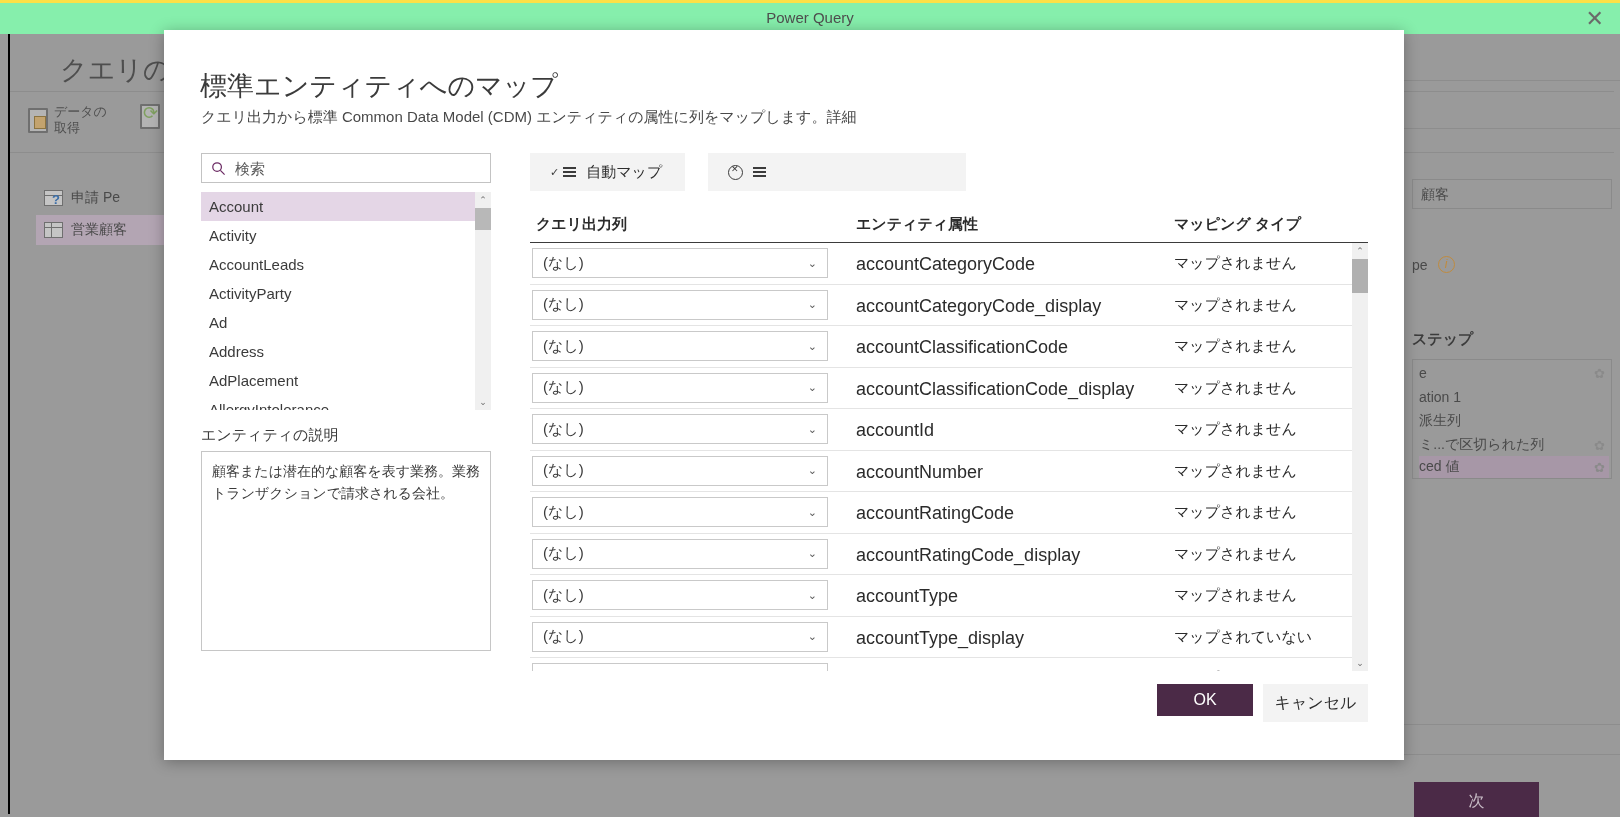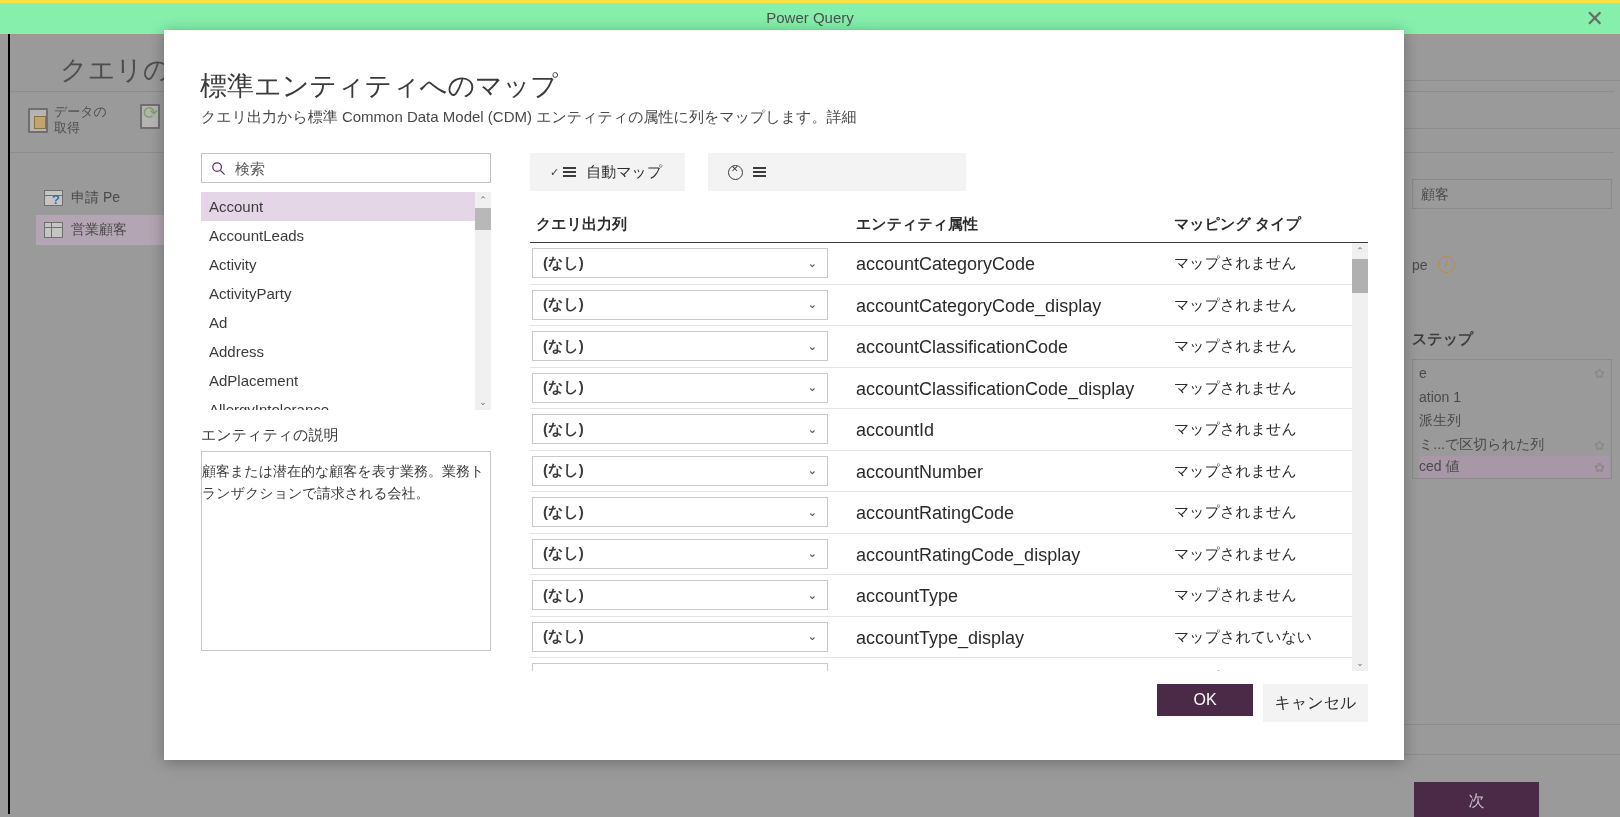--- a/index.html
+++ b/index.html
@@ -190,21 +190,21 @@
   #entity-sb-thumb {
     position: absolute; left: 0; top: 16px; width: 16px; height: 22px;
     background: #b8b8b8;
   }
   #desc-label {
     margin-top: 16px; font-size: 15px; color: #3b3b3b;
   }
   #desc-box {
     margin-top: 6px; width: 290px; height: 200px;
     border: 1px solid #c6c6c6; background: #fff;
-    padding: 9px 0; font-size: 14px; color: #3b3b3b; line-height: 1.55;
+    padding: 9px 10px; font-size: 14px; color: #3b3b3b; line-height: 1.55;
   }
 
   
   #right-col { position: absolute; left: 366px; top: 123px; width: 840px; }
   #toolbar { display: flex; gap: 1px; }
   .tool-btn {
     height: 38px; background: #f3f3f3; border: 0;
     display: flex; align-items: center; gap: 10px;
     padding: 0 20px; font-size: 15px; color: #2e2e2e;
     font-family: inherit; cursor: default;
@@ -237,21 +237,21 @@
     position: relative; width: 838px; height: 428px; overflow: hidden;
   }
   .trow {
     position: relative; height: 41.5px; border-bottom: 1px solid #e4e4e4;
   }
   .cell-select {
     position: absolute; left: 2px; top: 5px; width: 296px; height: 30px;
     border: 1px solid #c9c9c9; background: #fff;
     display: flex; align-items: center; justify-content: space-between;
     padding: 0 10px 0 10px;
-    font-size: 15px; color: #3b3b3b; font-weight: bold;
+    font-size: 15px; color: #3b3b3b;
   }
   .chev { color: #5a5a5a; font-size: 11px; }
   .cell-attr {
     position: absolute; left: 326px; top: 11px;
     font-size: 18px; color: #2b2b2b; white-space: nowrap;
   }
   .cell-type {
     position: absolute; left: 644px; top: 11px;
     font-size: 15px; color: #2b2b2b; white-space: nowrap;
   }
@@ -373,22 +373,22 @@
         <svg width="15" height="15" viewBox="0 0 16 16" aria-hidden="true">
           <circle cx="6.5" cy="6.5" r="4.6" fill="none" stroke="#6b2a63" stroke-width="1.3"></circle>
           <line x1="10" y1="10" x2="14.5" y2="14.5" stroke="#6b2a63" stroke-width="1.3"></line>
         </svg>
       </span>
       <input id="search-input" type="text" placeholder="検索" style="">
     </div>
 
     <div id="entity-list">
       <div class="entity-item selected">Account</div>
+      <div class="entity-item">Activity</div>
       <div class="entity-item">AccountLeads</div>
-      <div class="entity-item">Activity</div>
       <div class="entity-item">ActivityParty</div>
       <div class="entity-item">Ad</div>
       <div class="entity-item">Address</div>
       <div class="entity-item">AdPlacement</div>
       <div class="entity-item">AllergyIntolerance</div>
 
       <div id="entity-scrollbar">
         <div class="sb-arrow" id="entity-sb-up">⌃</div>
         <div id="entity-sb-thumb"></div>
         <div class="sb-arrow" id="entity-sb-down">⌄</div>

